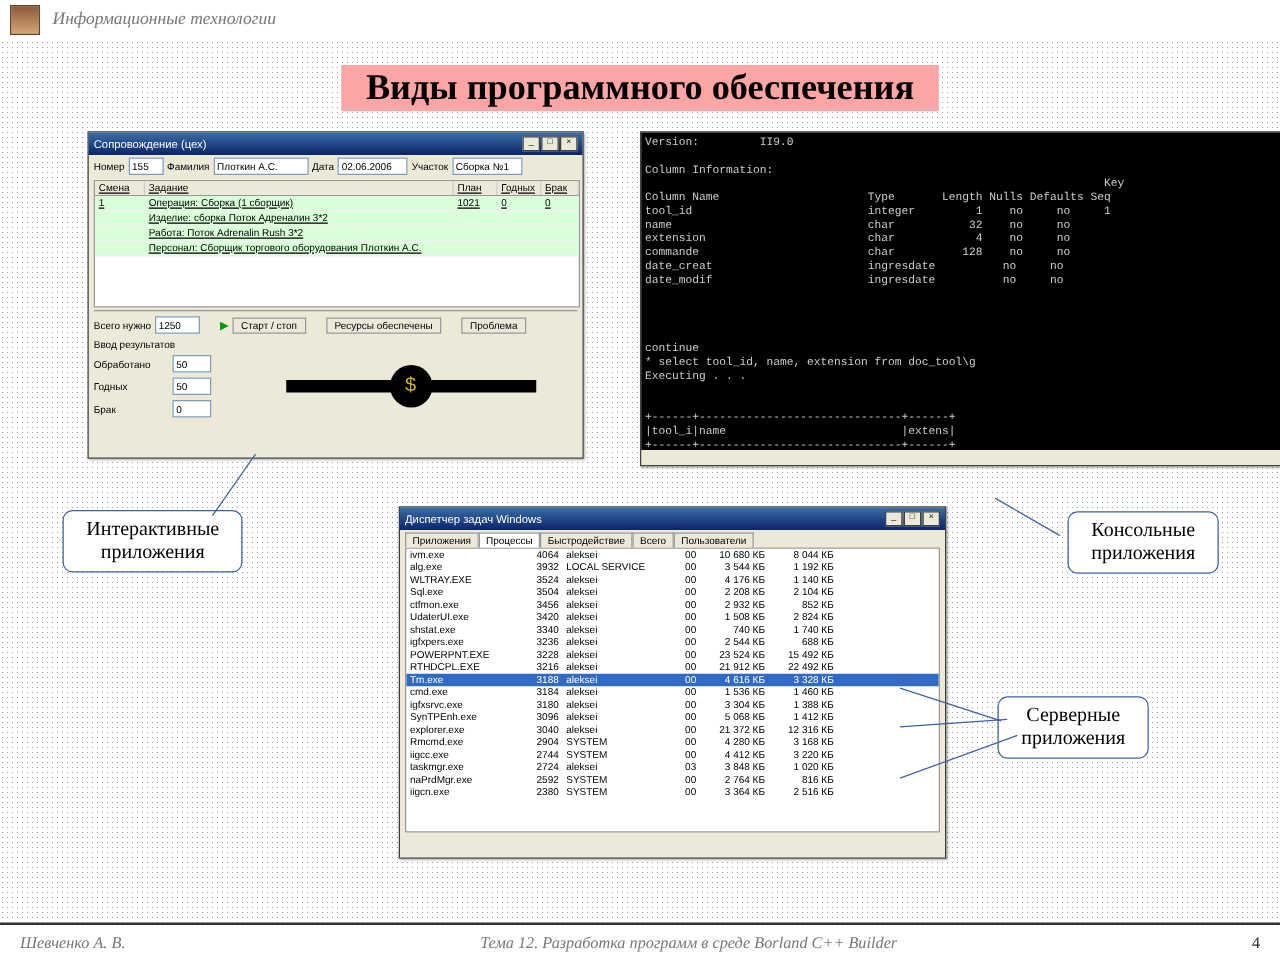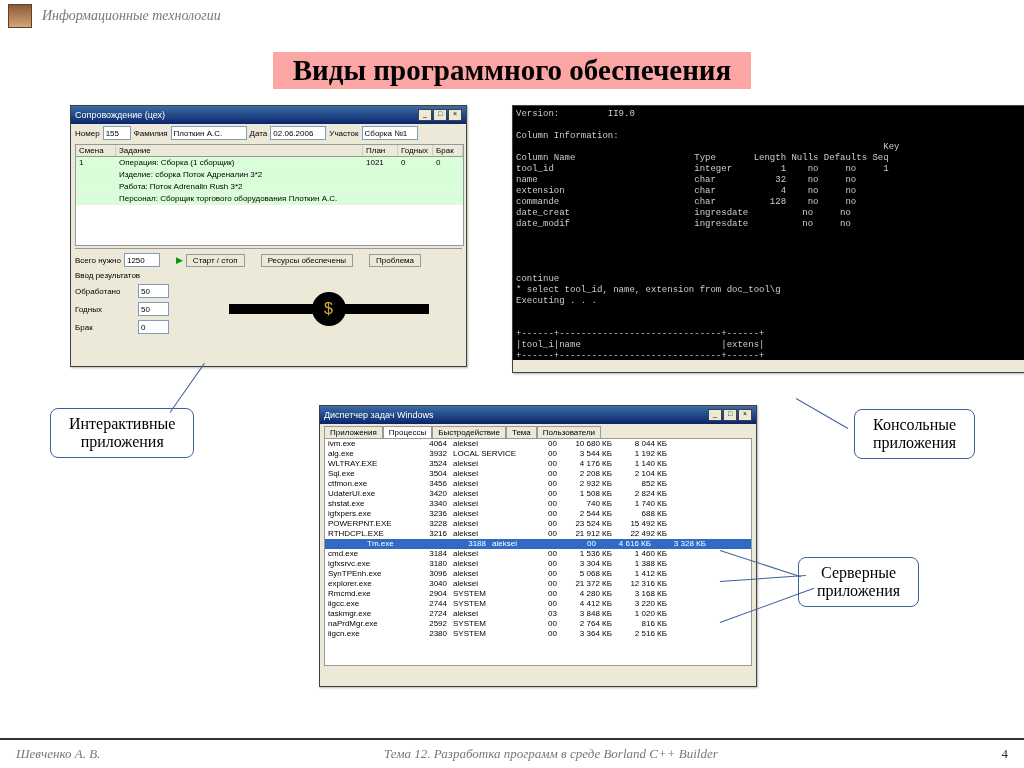--- a/index.html
+++ b/index.html
@@ -91,20 +91,21 @@
     height: 12px;
     display: inline-flex;
     align-items: center;
   }
   .tbl {
     background: #fff;
     border: 1px solid #999;
     margin: 2px 4px;
     font-size: 8px;
     width: calc(100% - 8px);
+    text-decoration: underline;
   }
   .tbl-head {
     display: grid;
     grid-template-columns: 40px 1fr 35px 35px 30px;
     background: #ece9d8;
     border-bottom: 1px solid #999;
   }
   .tbl-head > div { border-right: 1px solid #ccc; padding: 1px 3px; font-size: 8px; }
   .tbl-row {
     display: grid;
@@ -182,21 +183,21 @@
     overflow: hidden;
   }
   .proc-head, .proc-row {
     display: grid;
     grid-template-columns: 90px 35px 88px 22px 55px 55px;
     font-size: 8px;
   }
   .proc-head { background: #ece9d8; border-bottom: 1px solid #999; }
   .proc-head > div { border-right: 1px solid #ccc; padding: 1px 3px; }
   .proc-row > div { padding: 0 3px; line-height: 10px; white-space: nowrap; overflow: hidden; }
-  .proc-row.sel { background: #316ac5; color: #fff; padding-left: 39px; }
+  .proc-row.sel { background: #316ac5; color: #fff; }
   .num { text-align: right; }
 
   
   .callout {
     position: absolute;
     background: #fff;
     border: 1px solid #4060a0;
     border-radius: 8px;
     padding: 6px 18px;
     font-size: 16px;
@@ -385,21 +386,21 @@
       <div class="btns">
         <div class="btn">_</div>
         <div class="btn">□</div>
         <div class="btn">×</div>
       </div>
     </div>
     <div class="tabbar">
       <div class="tab">Приложения</div>
       <div class="tab active">Процессы</div>
       <div class="tab">Быстродействие</div>
-      <div class="tab">Тема</div>
+      <div class="tab">Всего</div>
       <div class="tab">Пользователи</div>
     </div>
     <div class="proc-body">
       <div id="proc-rows">
           <div class="proc-row">
             <div>ivm.exe</div>
             <div class="num">4064</div>
             <div>aleksei</div>
             <div class="num">00</div>
             <div class="num">10 680 КБ</div>

